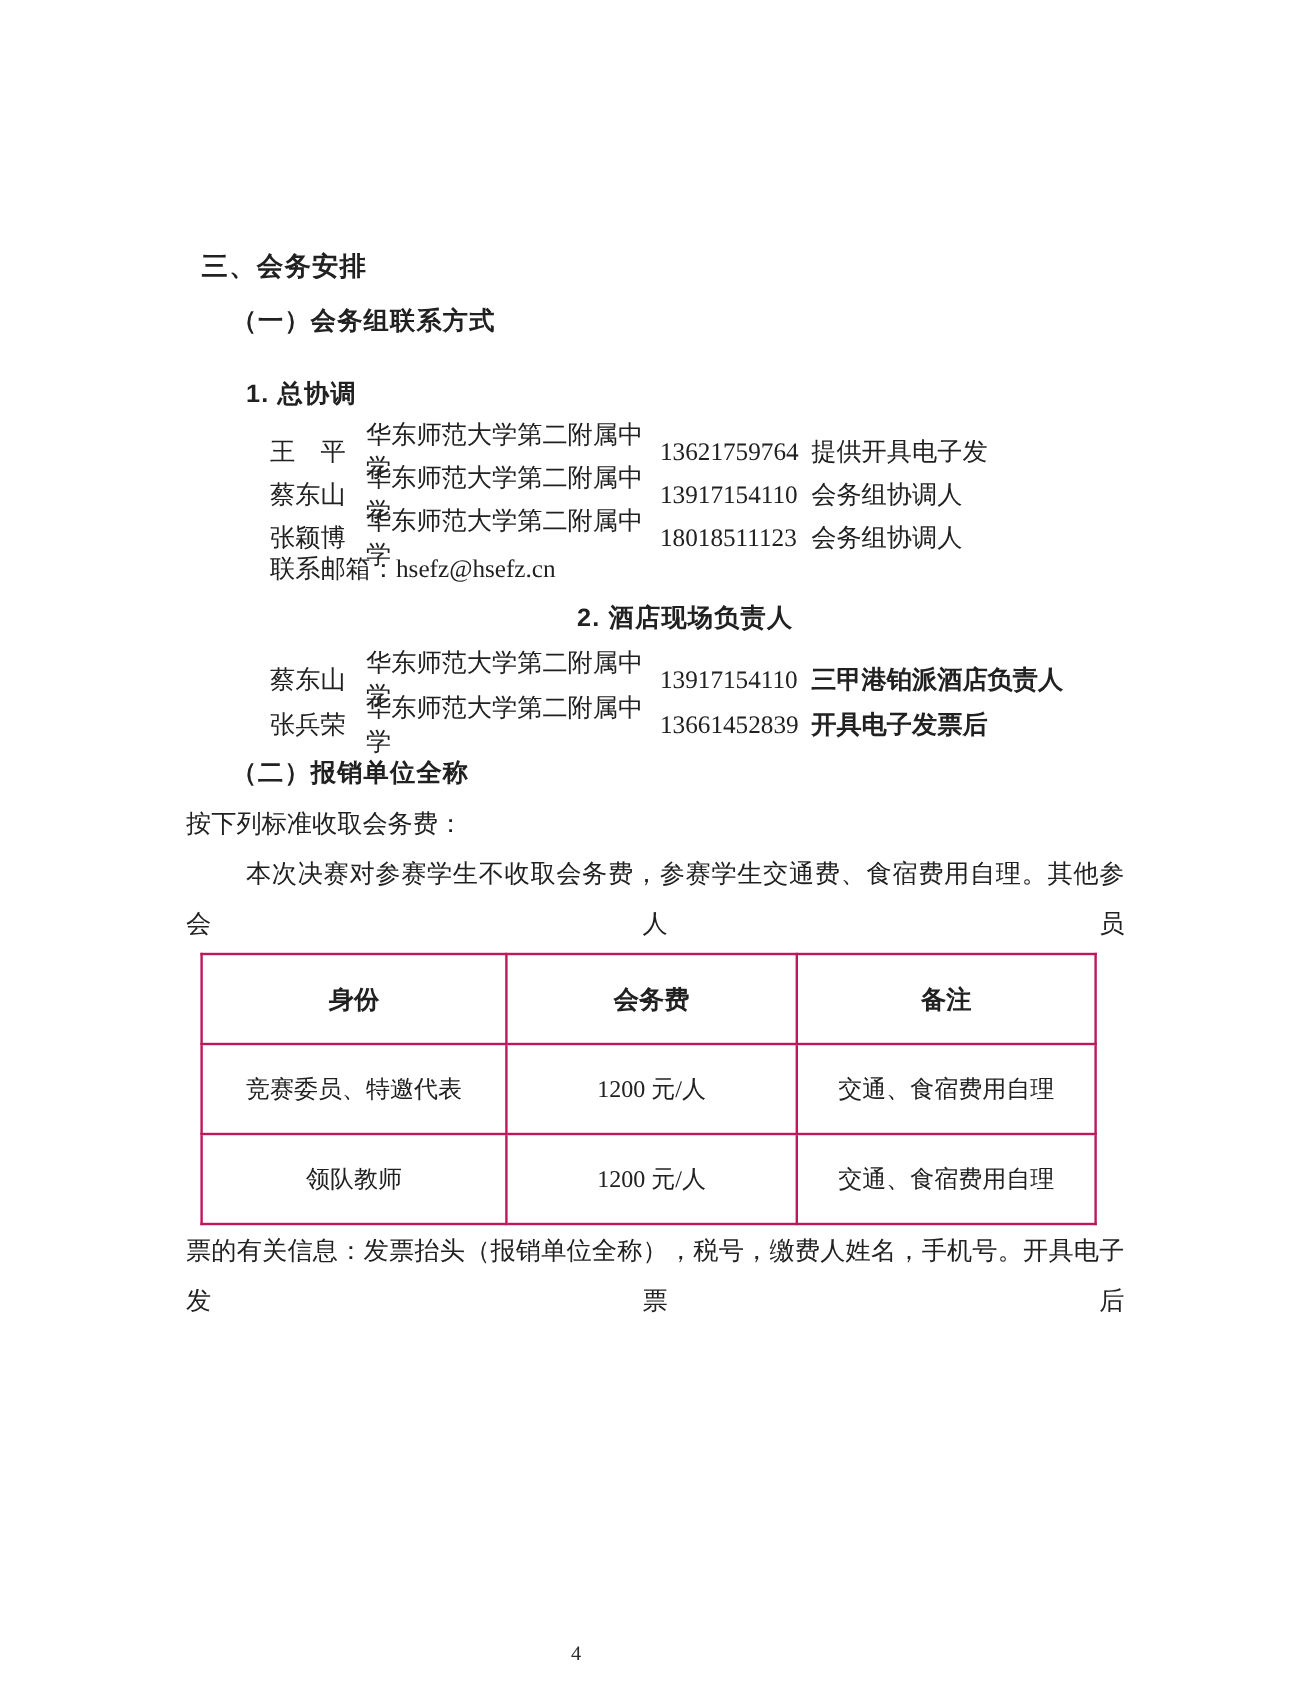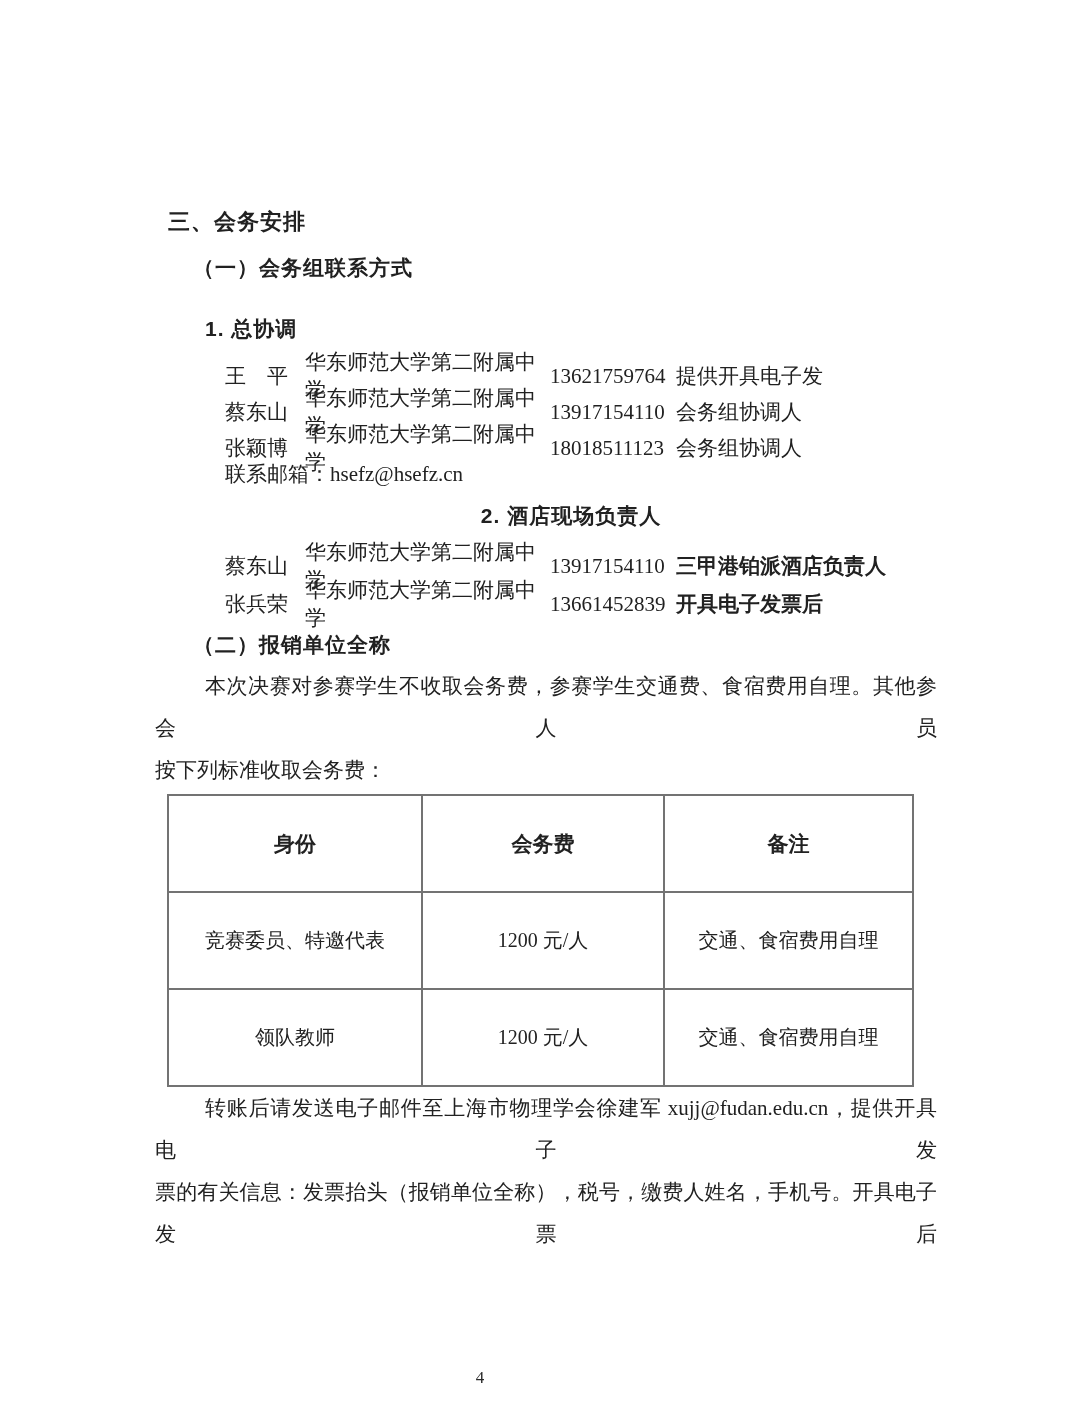--- a/index.html
+++ b/index.html
@@ -54,24 +54,24 @@
   .para.first { margin-top:8px; }
   .para.after-table { margin-top:29px; }
 
   table.fee-table {
     margin:3px 0 0 12px;
     width:745px;
     border-collapse:collapse;
     table-layout:fixed;
   }
   table.fee-table td, table.fee-table th {
-    border:2px solid #737373;
+    border:2px solid #be185d;
     height:65px;
     text-align:center; vertical-align:middle;
-    font-size:20px; padding:15px;
+    font-size:20px; padding:4px;
   }
   table.fee-table th { font-weight:bold; font-size:21px; }
   col.c1 { width:254px; } col.c2 { width:242px; } col.c3 { width:249px; }
 
   .page-number {
     position:absolute; left:0; right:0; top:1368px;
     text-align:center; font-size:17px; color:#2a2a2a;
   }
 </style>
 </head>
@@ -121,22 +121,22 @@
         <span class="name">张兵荣</span>
         <span class="org">华东师范大学第二附属中学</span>
         <span class="phone">13661452839</span>
         <span class="role bold-role">开具电子发票后</span>
       </div>
     </div>
 
     <div class="h2 second">（二）报销单位全称</div>
 
     <div class="para first">
+      <div class="line">按下列标准收取会务费：</div>
       <div class="line ind jl">本次决赛对参赛学生不收取会务费，参赛学生交通费、食宿费用自理。其他参会人员</div>
-      <div class="line">按下列标准收取会务费：</div>
     </div>
 
     <table class="fee-table">
       <colgroup>
           <col class="c1">
           <col class="c2">
           <col class="c3">
         </colgroup>
       <tbody>
           <tr>
@@ -153,21 +153,20 @@
         <td>领队教师</td>
         <td>1200 元/人</td>
         <td>交通、食宿费用自理</td>
       </tr>
     </tbody>
       </table>
 
 
 
     <div class="para">
-      <div class="line ind jl">转账后请发送电子邮件至上海市物理学会徐建军 xujj@fudan.edu.cn，提供开具电子发</div>
       <div class="line jl">票的有关信息：发票抬头（报销单位全称），税号，缴费人姓名，手机号。开具电子发票后</div>
 
     </div>
 
   </div>
 
   <div class="page-number">4</div>
 </div>
 
 </body></html>

